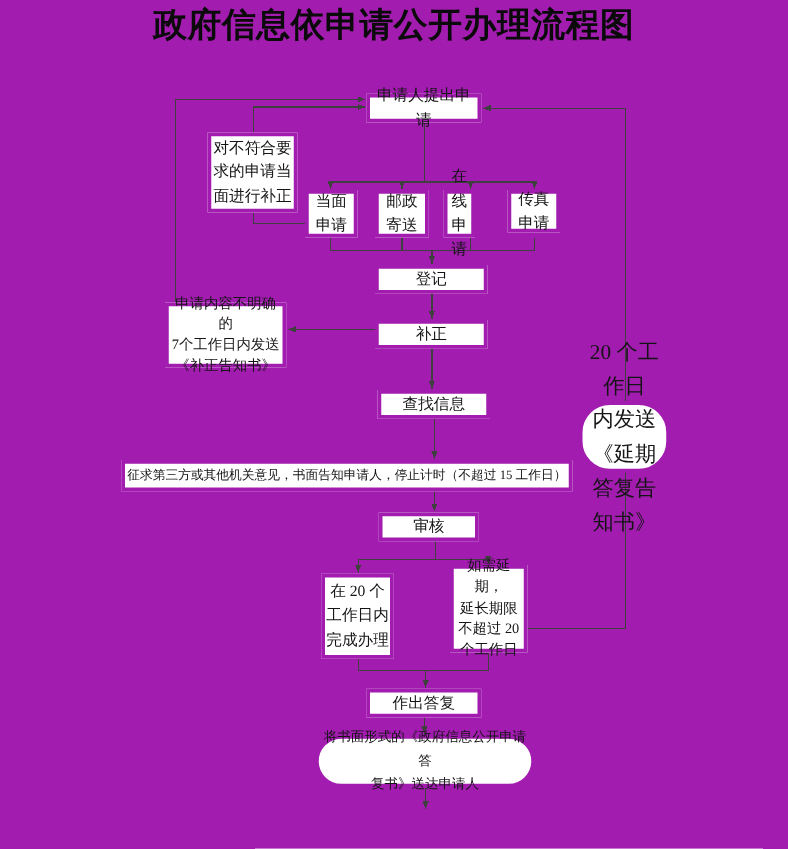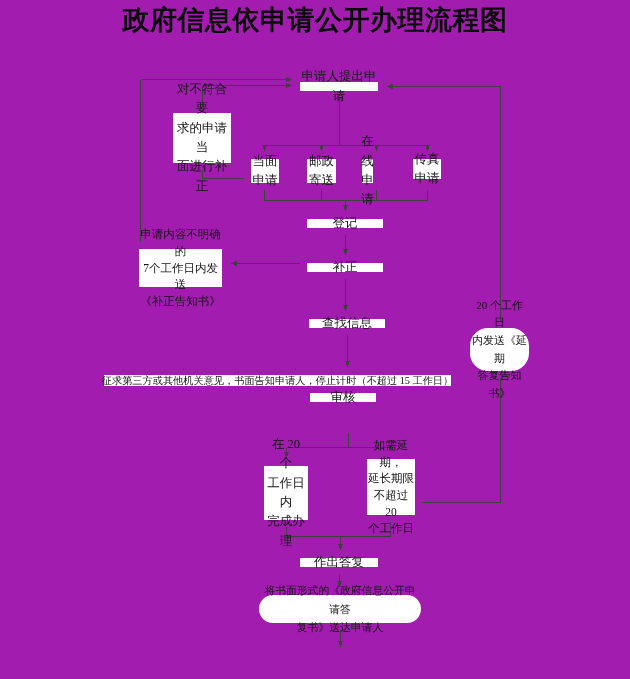--- a/index.html
+++ b/index.html
@@ -24,33 +24,33 @@
   #connectors {
     position: absolute;
     left: 0; top: 0;
     z-index: 1;
   }
   .node {
     position: absolute;
     z-index: 2;
     box-sizing: border-box;
     background: #ffffff;
-    border: 7px solid #a21caf;
+    border: 3px solid #a21caf;
     color: #141414;
     display: flex;
     align-items: center;
     justify-content: center;
     text-align: center;
     font-size: 12.5px;
     line-height: 1.55;
     white-space: pre-line;
     padding: 0 1px;
   }
   .f115 { font-size: 11.5px; line-height: 1.45; }
-  .f11  { font-size: 11px;   line-height: 1.6; border-radius: 25px; }
+  .f11  { font-size: 17px;   line-height: 1.6; border-radius: 25px; }
   .f108 { font-size: 10.8px; line-height: 1.75; border-radius: 21px; }
   .f102 { font-size: 10.2px; white-space: nowrap; }
 </style>
 </head>
 <body>
 
 <div id="canvas">
 
   <div class="title">政府信息依申请公开办理流程图</div>
 
@@ -120,21 +120,21 @@
   <div class="node" style="left:300px; top:212px; width:90px;  height:23px">登记</div>
   <div class="node f115" style="left:132px; top:242px; width:97px; height:52px">申请内容不明确的
 7个工作日内发送
 《补正告知书》</div>
   <div class="node" style="left:300px; top:256px; width:90px;  height:23px">补正</div>
   <div class="node" style="left:302px; top:312px; width:90px;  height:23px">查找信息</div>
   <div class="node f102" style="left:97px; top:368px; width:361px; height:25px">征求第三方或其他机关意见，书面告知申请人，停止计时（不超过 15 工作日）</div>
   <div class="node f11" style="left:463px; top:321px; width:73px; height:57px">20 个工作日
 内发送《延期
 答复告知书》</div>
-  <div class="node" style="left:303px; top:386px; width:80px;  height:23px">审核</div>
+  <div class="node" style="left:303px; top:410px; width:80px;  height:23px">审核</div>
   <div class="node" style="left:257px; top:459px; width:58px;  height:68px">在 20 个
 工作日内
 完成办理</div>
   <div class="node f115" style="left:360px; top:452px; width:62px; height:70px">如需延期，
 延长期限
 不超过 20
 个工作日</div>
   <div class="node" style="left:293px; top:551px; width:92px;  height:23px">作出答复</div>
   <div class="node f108" style="left:252px; top:588px; width:176px; height:42px">将书面形式的《政府信息公开申请答
 复书》送达申请人</div>

